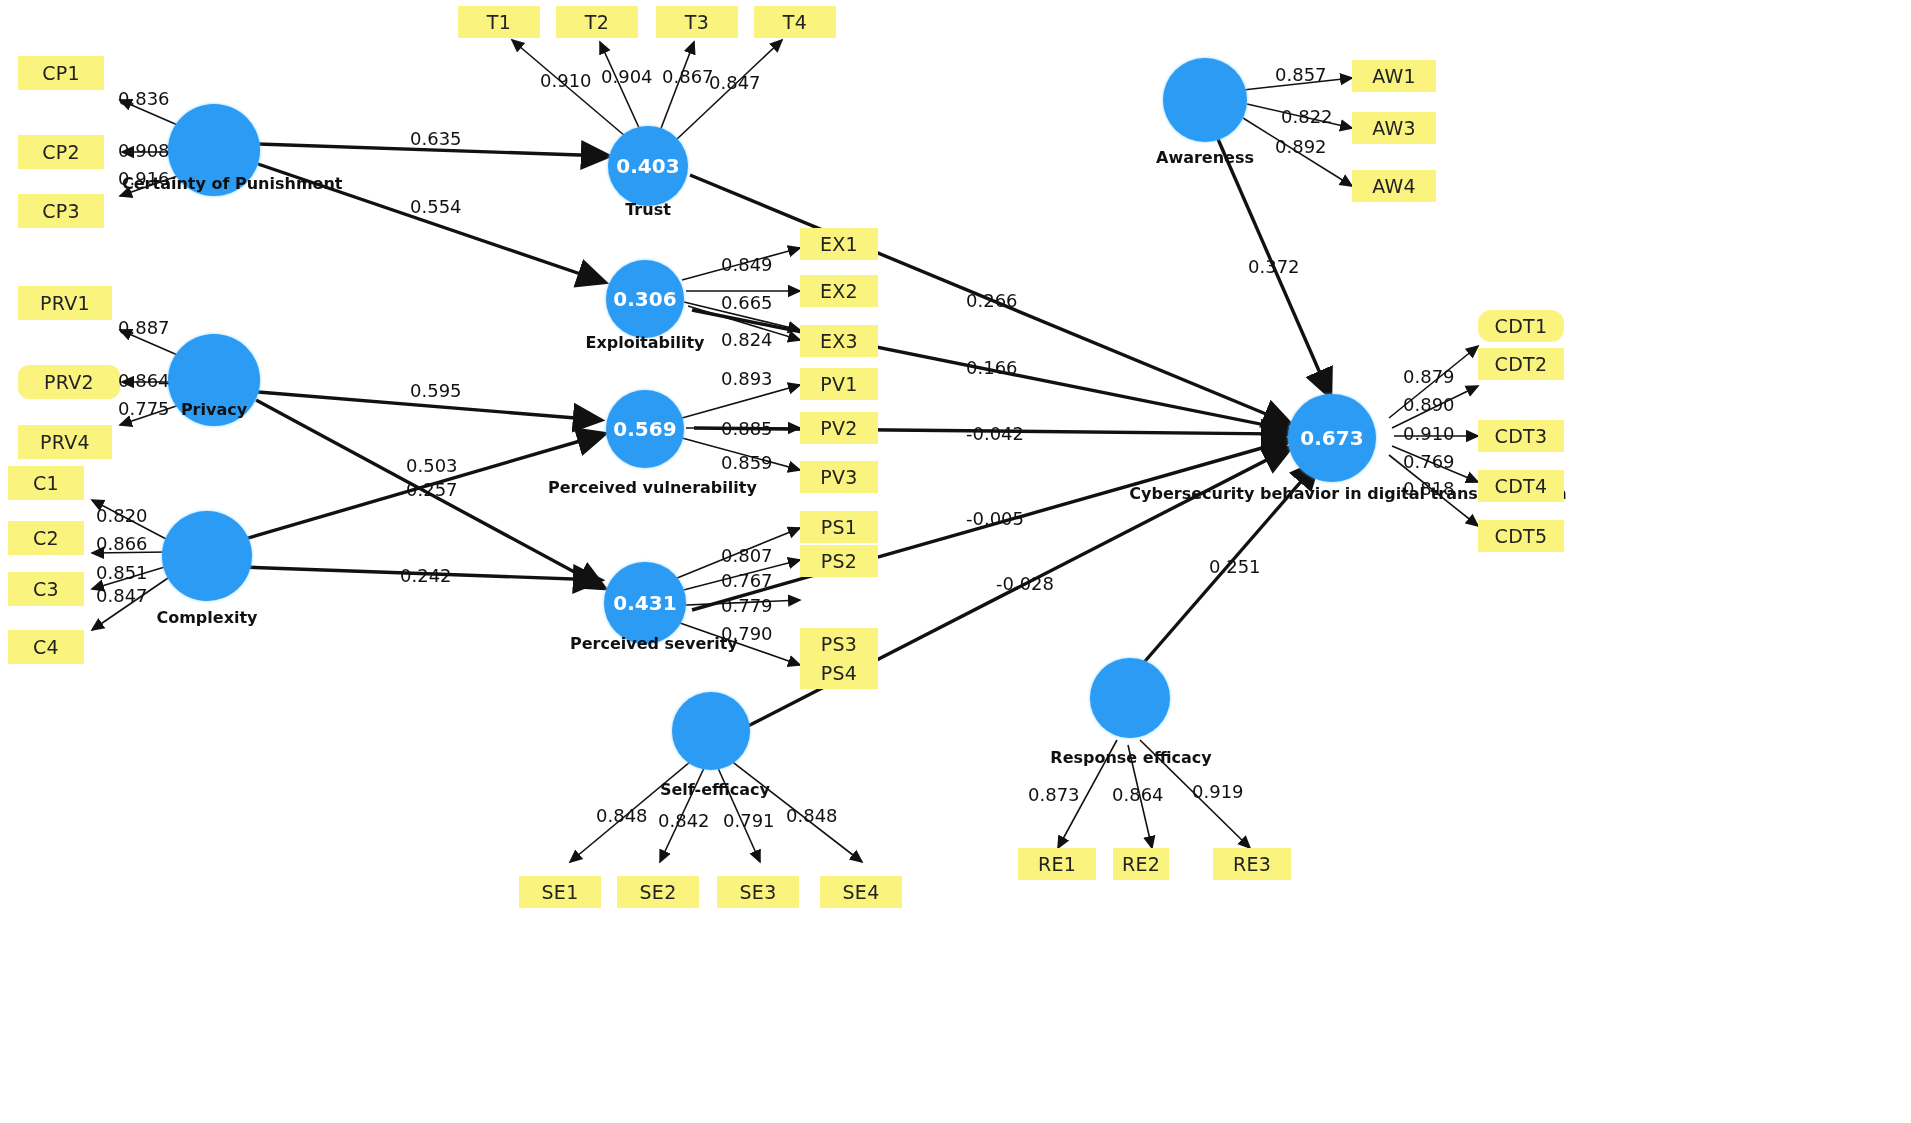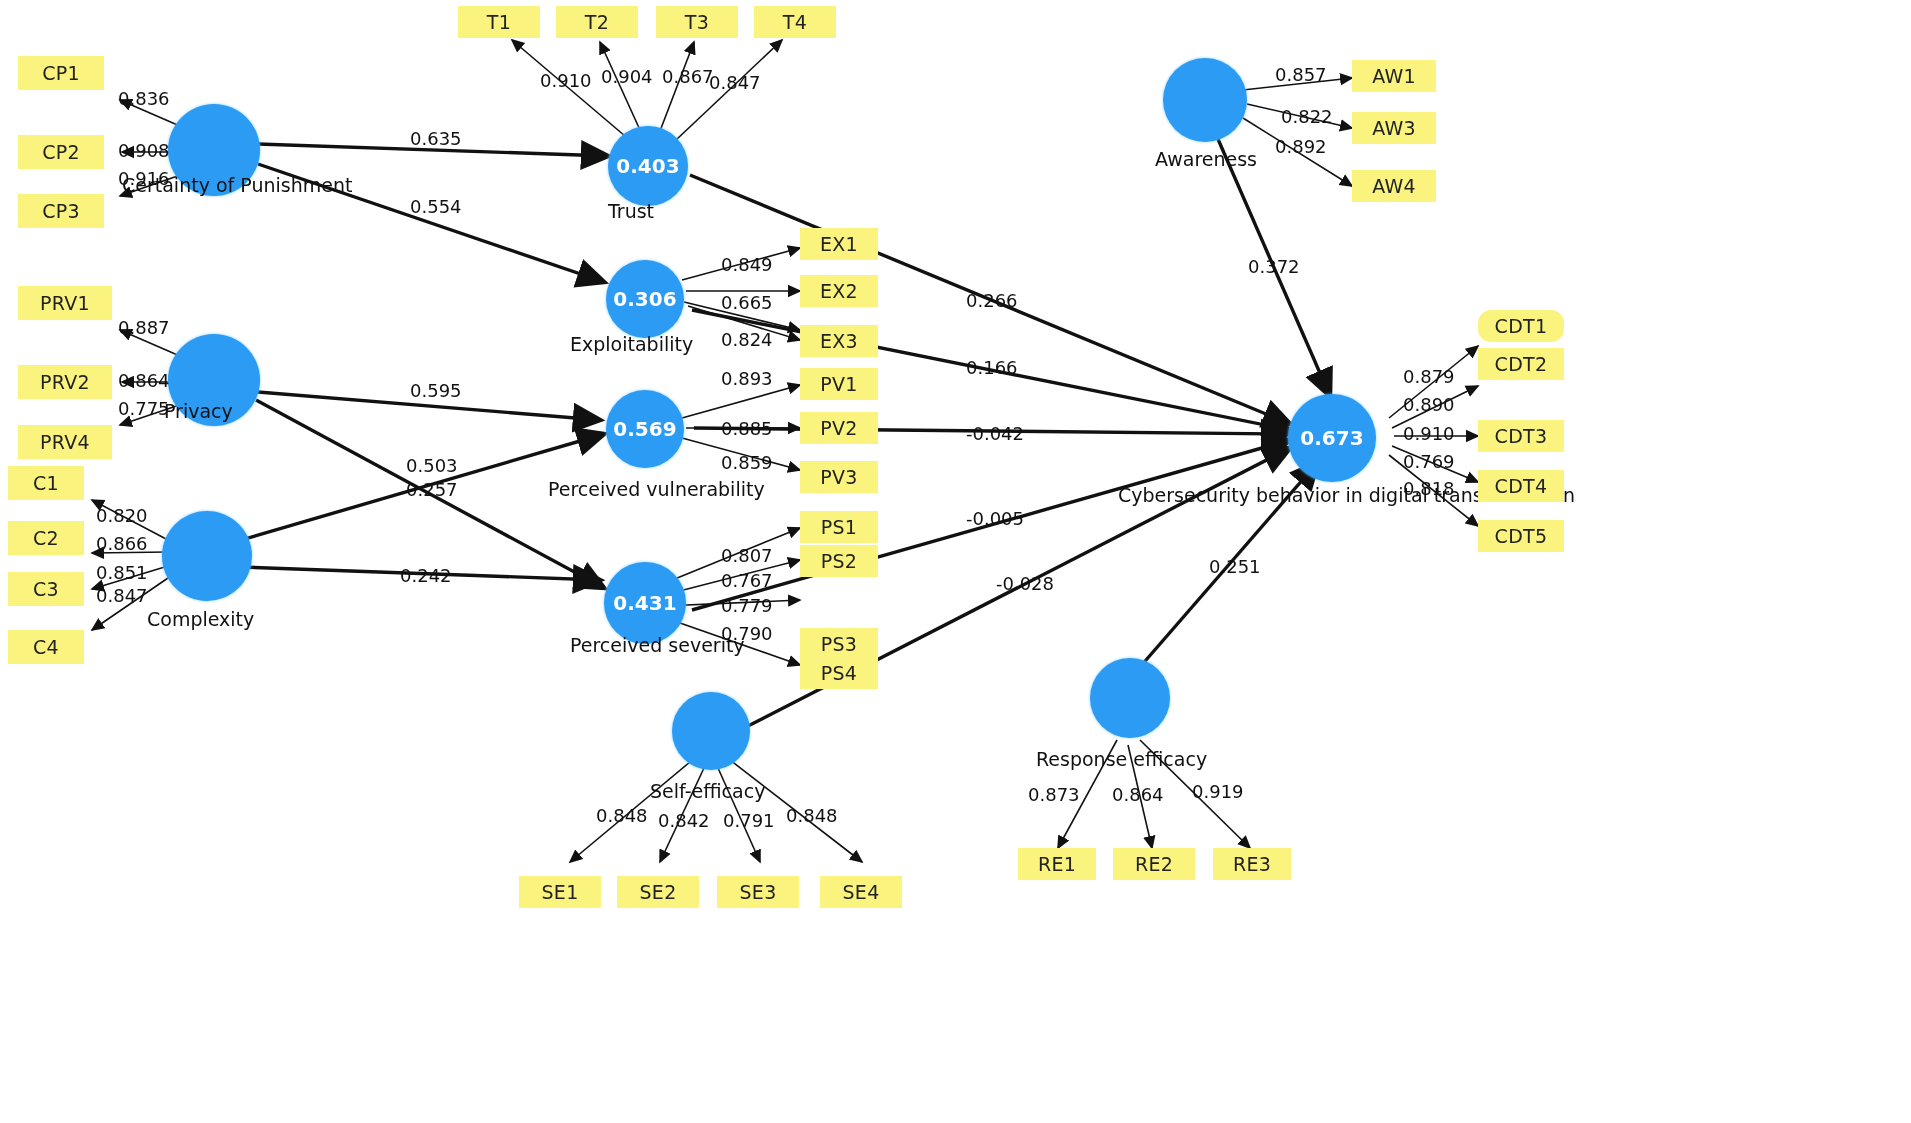--- a/index.html
+++ b/index.html
@@ -13,22 +13,22 @@
     letter-spacing:.3px;
   }
   .construct{
     position:absolute;border-radius:50%;
     background:#2b9bf4;
     display:flex;align-items:center;justify-content:center;
     color:#ffffff;font-weight:bold;font-size:20px;
     box-shadow:0 0 3px rgba(120,200,255,.9);
   }
   .clabel{
-    position:absolute;font-weight:normal;font-size:19px;color:#111;
-    white-space:nowrap;text-align:left;
+    position:absolute;font-weight:bold;font-size:16px;color:#111;
+    white-space:nowrap;text-align:center;
   }
   .coef{
     position:absolute;font-size:18px;color:#111;white-space:nowrap;
     background:transparent;font-family:"DejaVu Sans",sans-serif;
   }
 </style>
 </head>
 <body>
 
 <div id="stage">
@@ -167,21 +167,21 @@
   <div class="construct" style="left:1288px;top:394px;width:88px;height:88px;">
       <span>0.673</span>
     </div>
   <div class="clabel" style="left:1118px;top:484px;width:460px;">Cybersecurity behavior in digital transformation</div>
 
   <div class="indicator" style="left:18px;top:56px;width:86px;height:34px;">CP1</div>
   <div class="indicator" style="left:18px;top:135px;width:86px;height:34px;">CP2</div>
   <div class="indicator" style="left:18px;top:194px;width:86px;height:34px;">CP3</div>
 
   <div class="indicator" style="left:18px;top:286px;width:94px;height:34px;">PRV1</div>
-  <div class="indicator" style="left:18px;top:365px;width:94px;height:34px;">PRV2</div>
+  <div class="indicator" style="left:18px;top:365px;width:102px;height:34px;border-radius:11px;">PRV2</div>
   <div class="indicator" style="left:18px;top:425px;width:94px;height:34px;">PRV4</div>
 
   <div class="indicator" style="left:8px;top:466px;width:76px;height:34px;">C1</div>
   <div class="indicator" style="left:8px;top:521px;width:76px;height:34px;">C2</div>
   <div class="indicator" style="left:8px;top:572px;width:76px;height:34px;">C3</div>
   <div class="indicator" style="left:8px;top:630px;width:76px;height:34px;">C4</div>
 
   <div class="indicator" style="left:458px;top:6px;width:82px;height:32px;">T1</div>
   <div class="indicator" style="left:556px;top:6px;width:82px;height:32px;">T2</div>
   <div class="indicator" style="left:656px;top:6px;width:82px;height:32px;">T3</div>
@@ -203,21 +203,21 @@
   <div class="indicator" style="left:519px;top:876px;width:82px;height:32px;">SE1</div>
   <div class="indicator" style="left:617px;top:876px;width:82px;height:32px;">SE2</div>
   <div class="indicator" style="left:717px;top:876px;width:82px;height:32px;">SE3</div>
   <div class="indicator" style="left:820px;top:876px;width:82px;height:32px;">SE4</div>
 
   <div class="indicator" style="left:1352px;top:60px;width:84px;height:32px;">AW1</div>
   <div class="indicator" style="left:1352px;top:112px;width:84px;height:32px;">AW3</div>
   <div class="indicator" style="left:1352px;top:170px;width:84px;height:32px;">AW4</div>
 
   <div class="indicator" style="left:1018px;top:848px;width:78px;height:32px;">RE1</div>
-  <div class="indicator" style="left:1113px;top:848px;width:82px;height:32px;">RE2</div>
+  <div class="indicator" style="left:1113px;top:848px;width:56px;height:32px;">RE2</div>
   <div class="indicator" style="left:1213px;top:848px;width:78px;height:32px;">RE3</div>
 
   <div class="indicator" style="left:1478px;top:310px;width:86px;height:32px;border-radius:13px;">CDT1</div>
   <div class="indicator" style="left:1478px;top:348px;width:86px;height:32px;">CDT2</div>
   <div class="indicator" style="left:1478px;top:420px;width:86px;height:32px;">CDT3</div>
   <div class="indicator" style="left:1478px;top:470px;width:86px;height:32px;">CDT4</div>
   <div class="indicator" style="left:1478px;top:520px;width:86px;height:32px;">CDT5</div>
 
   <div class="coef" style="left:118px;top:88px;">0.836</div>
   <div class="coef" style="left:118px;top:140px;">0.908</div>

